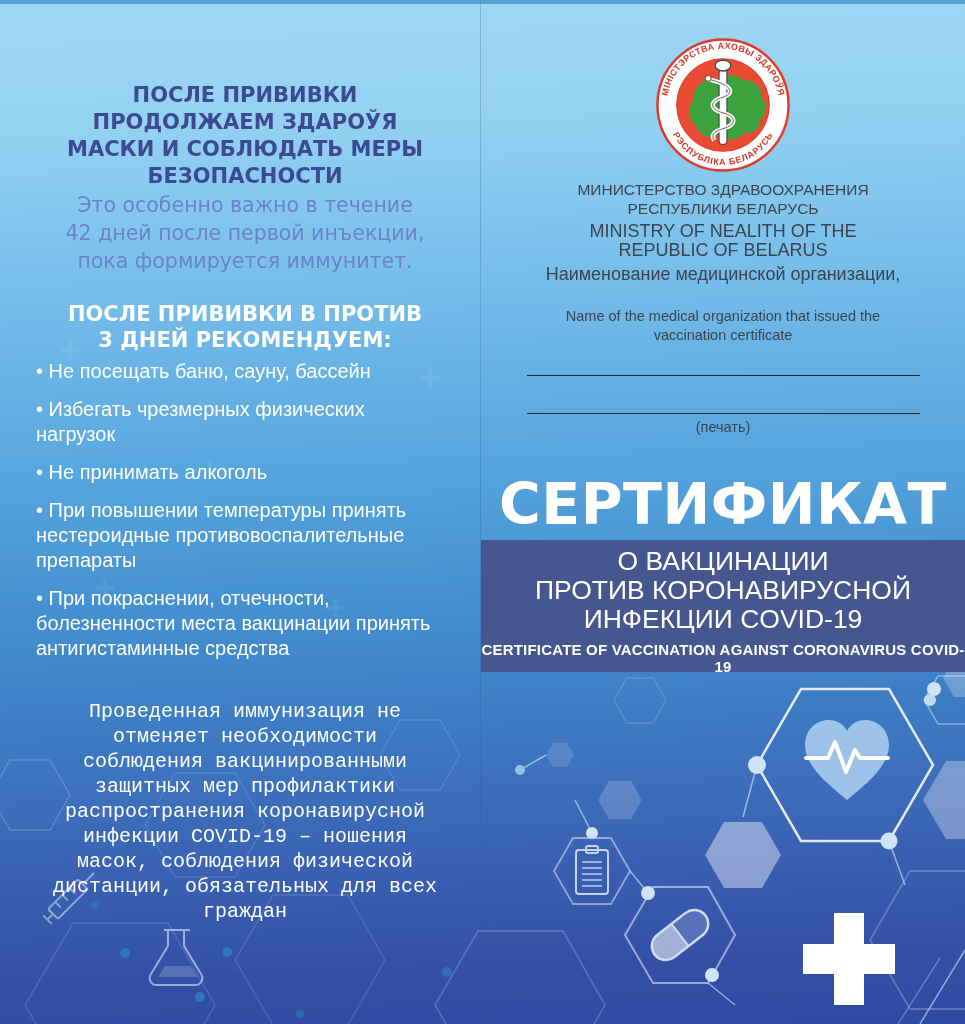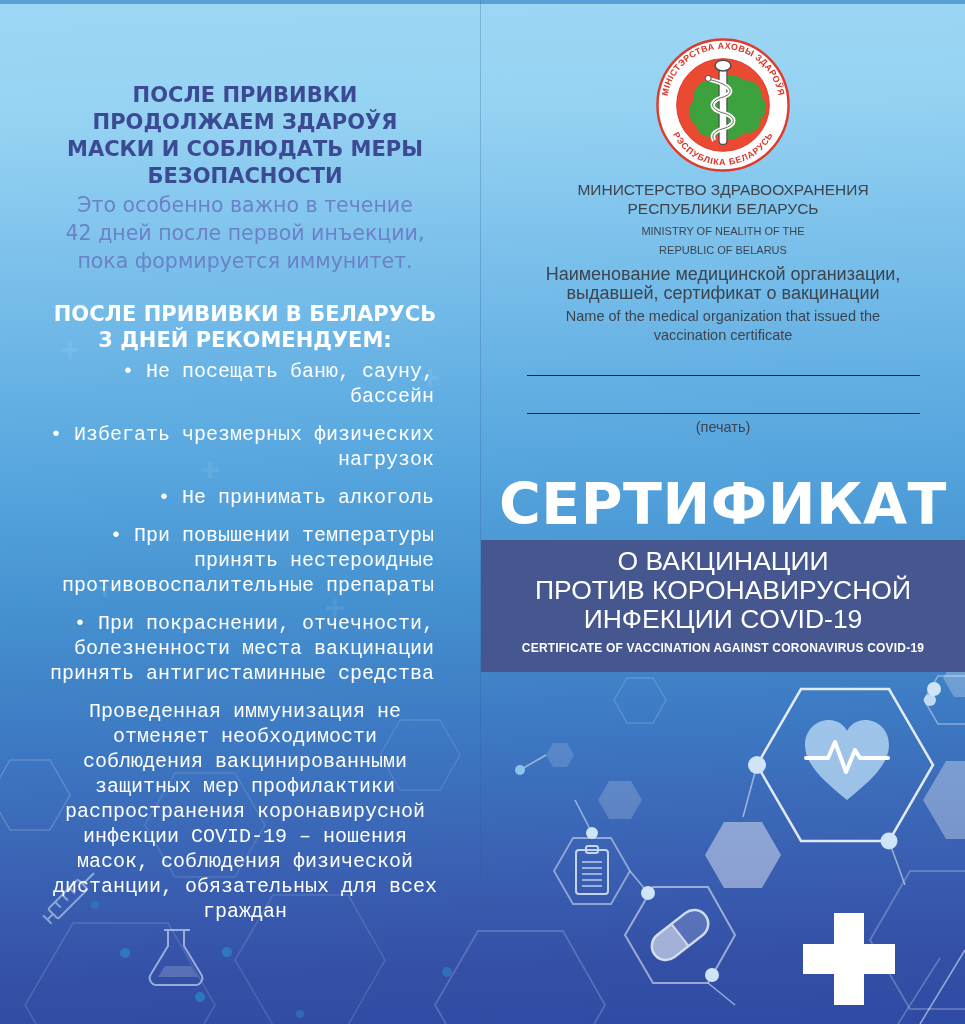--- a/index.html
+++ b/index.html
@@ -14,38 +14,38 @@
   .fold{position:absolute;left:480px;top:0;bottom:0;width:1px;background:rgba(50,90,150,.28);}
   .abs{position:absolute;}
   .ctr{text-align:center;}
   
   .h1{left:30px;top:82px;width:430px;font-family:"DejaVu Sans",sans-serif;font-weight:bold;
       font-size:21px;line-height:27px;color:#3b4a92;}
   .intro{left:30px;top:191px;width:430px;font-family:"DejaVu Sans",sans-serif;
       font-size:20.5px;line-height:28px;color:#6b82c8;}
   .h2{left:30px;top:301px;width:430px;font-family:"DejaVu Sans",sans-serif;font-weight:bold;
       font-size:21px;line-height:26px;color:#ffffff;}
-  .bullets{left:36px;top:359px;width:398px;font-family:Liberation Mono, monospace;
-      font-size:20px;line-height:25px;color:#ffffff;text-align:right;}
+  .bullets{left:36px;top:359px;width:398px;font-family:Liberation Sans, sans-serif;
+      font-size:20px;line-height:25px;color:#ffffff;text-align:left;}
   .bullet{margin-bottom:13px;}
   .closing{left:40px;top:699px;width:410px;font-family:Liberation Mono, monospace;
       font-size:20px;line-height:25px;color:#ffffff;}
   
   .emblem{left:654px;top:36px;width:138px;height:138px;}
   .min-ru{left:481px;top:180px;width:484px;font-size:15.5px;line-height:19px;color:#3d444e;}
-  .min-en{left:481px;top:222px;width:484px;font-size:11px;line-height:19px;color:#3d444e;}
+  .min-en{left:481px;top:222px;width:484px;font-size:18px;line-height:19px;color:#3d444e;}
   .org-ru{left:481px;top:265px;width:484px;font-size:18px;line-height:19px;color:#3d444e;}
   .org-en{left:481px;top:307px;width:484px;font-size:14.5px;line-height:19px;color:#3d444e;}
   .sig{left:527px;width:393px;height:0;border-top:1.5px solid #26262b;}
   .stamp{left:481px;top:419px;width:484px;font-size:14.5px;color:#3d444e;}
   .title{left:481px;top:471px;width:484px;font-family:"DejaVu Sans",sans-serif;font-weight:bold;
       font-size:57px;line-height:66px;letter-spacing:.5px;color:#ffffff;}
   .banner{left:481px;top:540px;width:484px;height:132px;background:#46578f;}
   .sub-ru{padding-top:7px;font-size:26.5px;line-height:29px;color:#ffffff;text-align:center;}
-  .sub-en{margin-top:7px;font-size:12px;font-weight:bold;letter-spacing:.2px;color:#ffffff;text-align:center;}
+  .sub-en{margin-top:7px;font-size:15px;font-weight:bold;letter-spacing:.2px;color:#ffffff;text-align:center;}
   svg{display:block;}
   .pattern{position:absolute;left:0;top:0;width:965px;height:1024px;pointer-events:none;}
 </style>
 </head>
 <body>
 
 <div class="page">
 
   <svg class="pattern" viewBox="0 0 965 1024">
     <g fill="#ffffff" opacity="0.07">
@@ -154,21 +154,21 @@
     <div>БЕЗОПАСНОСТИ</div>
   </div>
 
   <div class="abs intro ctr">
     <div>Это особенно важно в течение</div>
     <div>42 дней после первой инъекции,</div>
     <div>пока формируется иммунитет.</div>
   </div>
 
   <div class="abs h2 ctr">
-    <div>ПОСЛЕ ПРИВИВКИ В БЕЛАРУСЬ</div>
+    <div>ПОСЛЕ ПРИВИВКИ В ПРОТИВ</div>
     <div>3 ДНЕЙ РЕКОМЕНДУЕМ:</div>
   </div>
 
   <div class="abs bullets">
     <div class="bullet">• Не посещать баню, сауну, бассейн</div>
     <div class="bullet">• Избегать чрезмерных физических нагрузок</div>
     <div class="bullet">• Не принимать алкоголь</div>
     <div class="bullet">• При повышении температуры принять нестероидные противовоспалительные препараты</div>
     <div class="bullet">• При покраснении, отчечности, болезненности места вакцинации принять антигистаминные средства</div>
   </div>
@@ -213,21 +213,20 @@
   <div class="abs min-ru ctr">
     <div>МИНИСТЕРСТВО ЗДРАВООХРАНЕНИЯ</div>
     <div>РЕСПУБЛИКИ БЕЛАРУСЬ</div>
   </div>
   <div class="abs min-en ctr">
     <div>MINISTRY OF NEALITH OF THE</div>
     <div>REPUBLIC OF BELARUS</div>
   </div>
   <div class="abs org-ru ctr">
     <div>Наименование медицинской организации,</div>
-    <div>выдавшей, сертификат о вакцинации</div>
   </div>
   <div class="abs org-en ctr">
     <div>Name of the medical organization that issued the</div>
     <div>vaccination certificate</div>
   </div>
 
   <div class="abs sig" style="top:375px"></div>
   <div class="abs sig" style="top:413px"></div>
   <div class="abs stamp ctr">(печать)</div>
 

